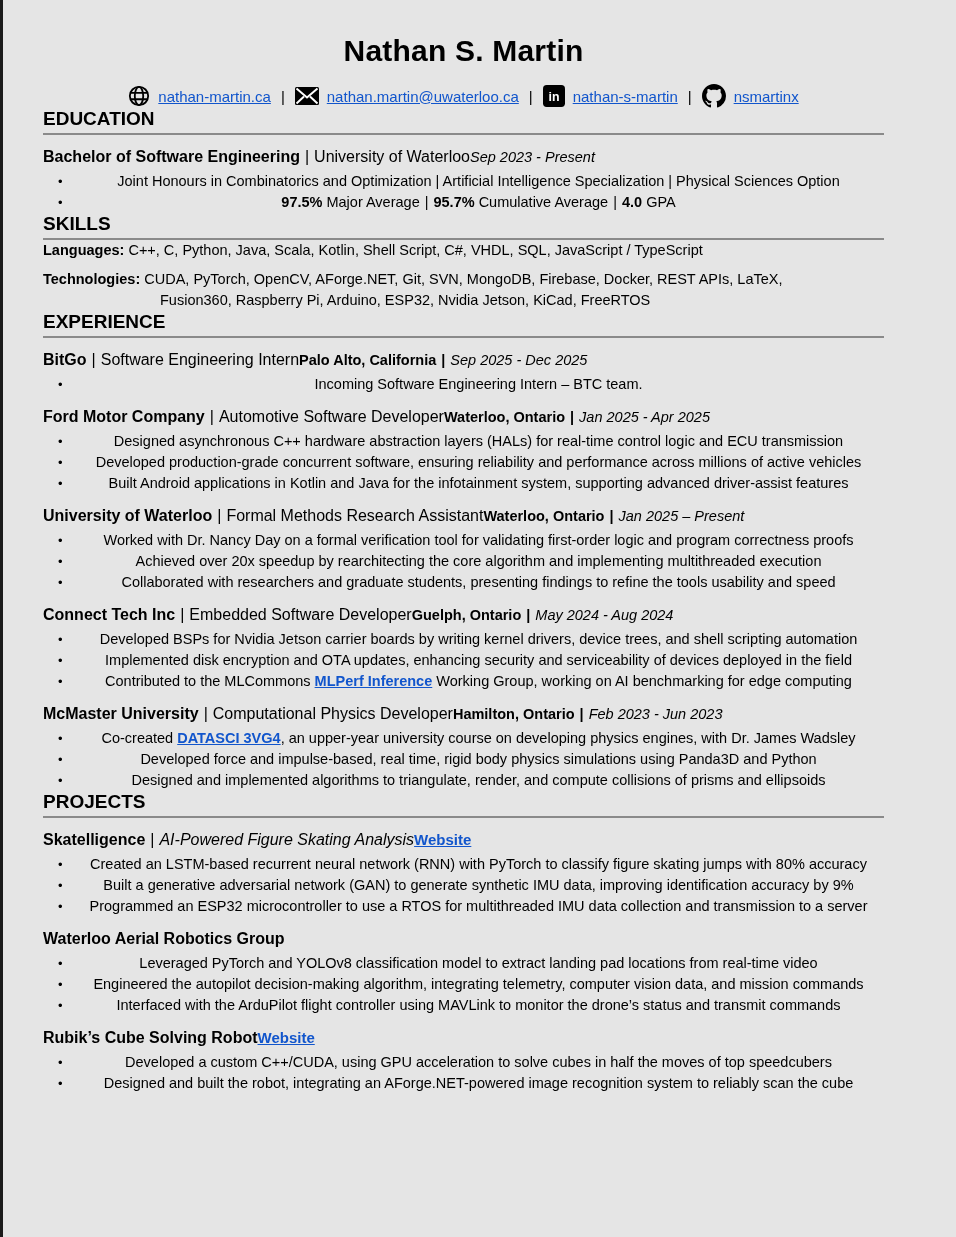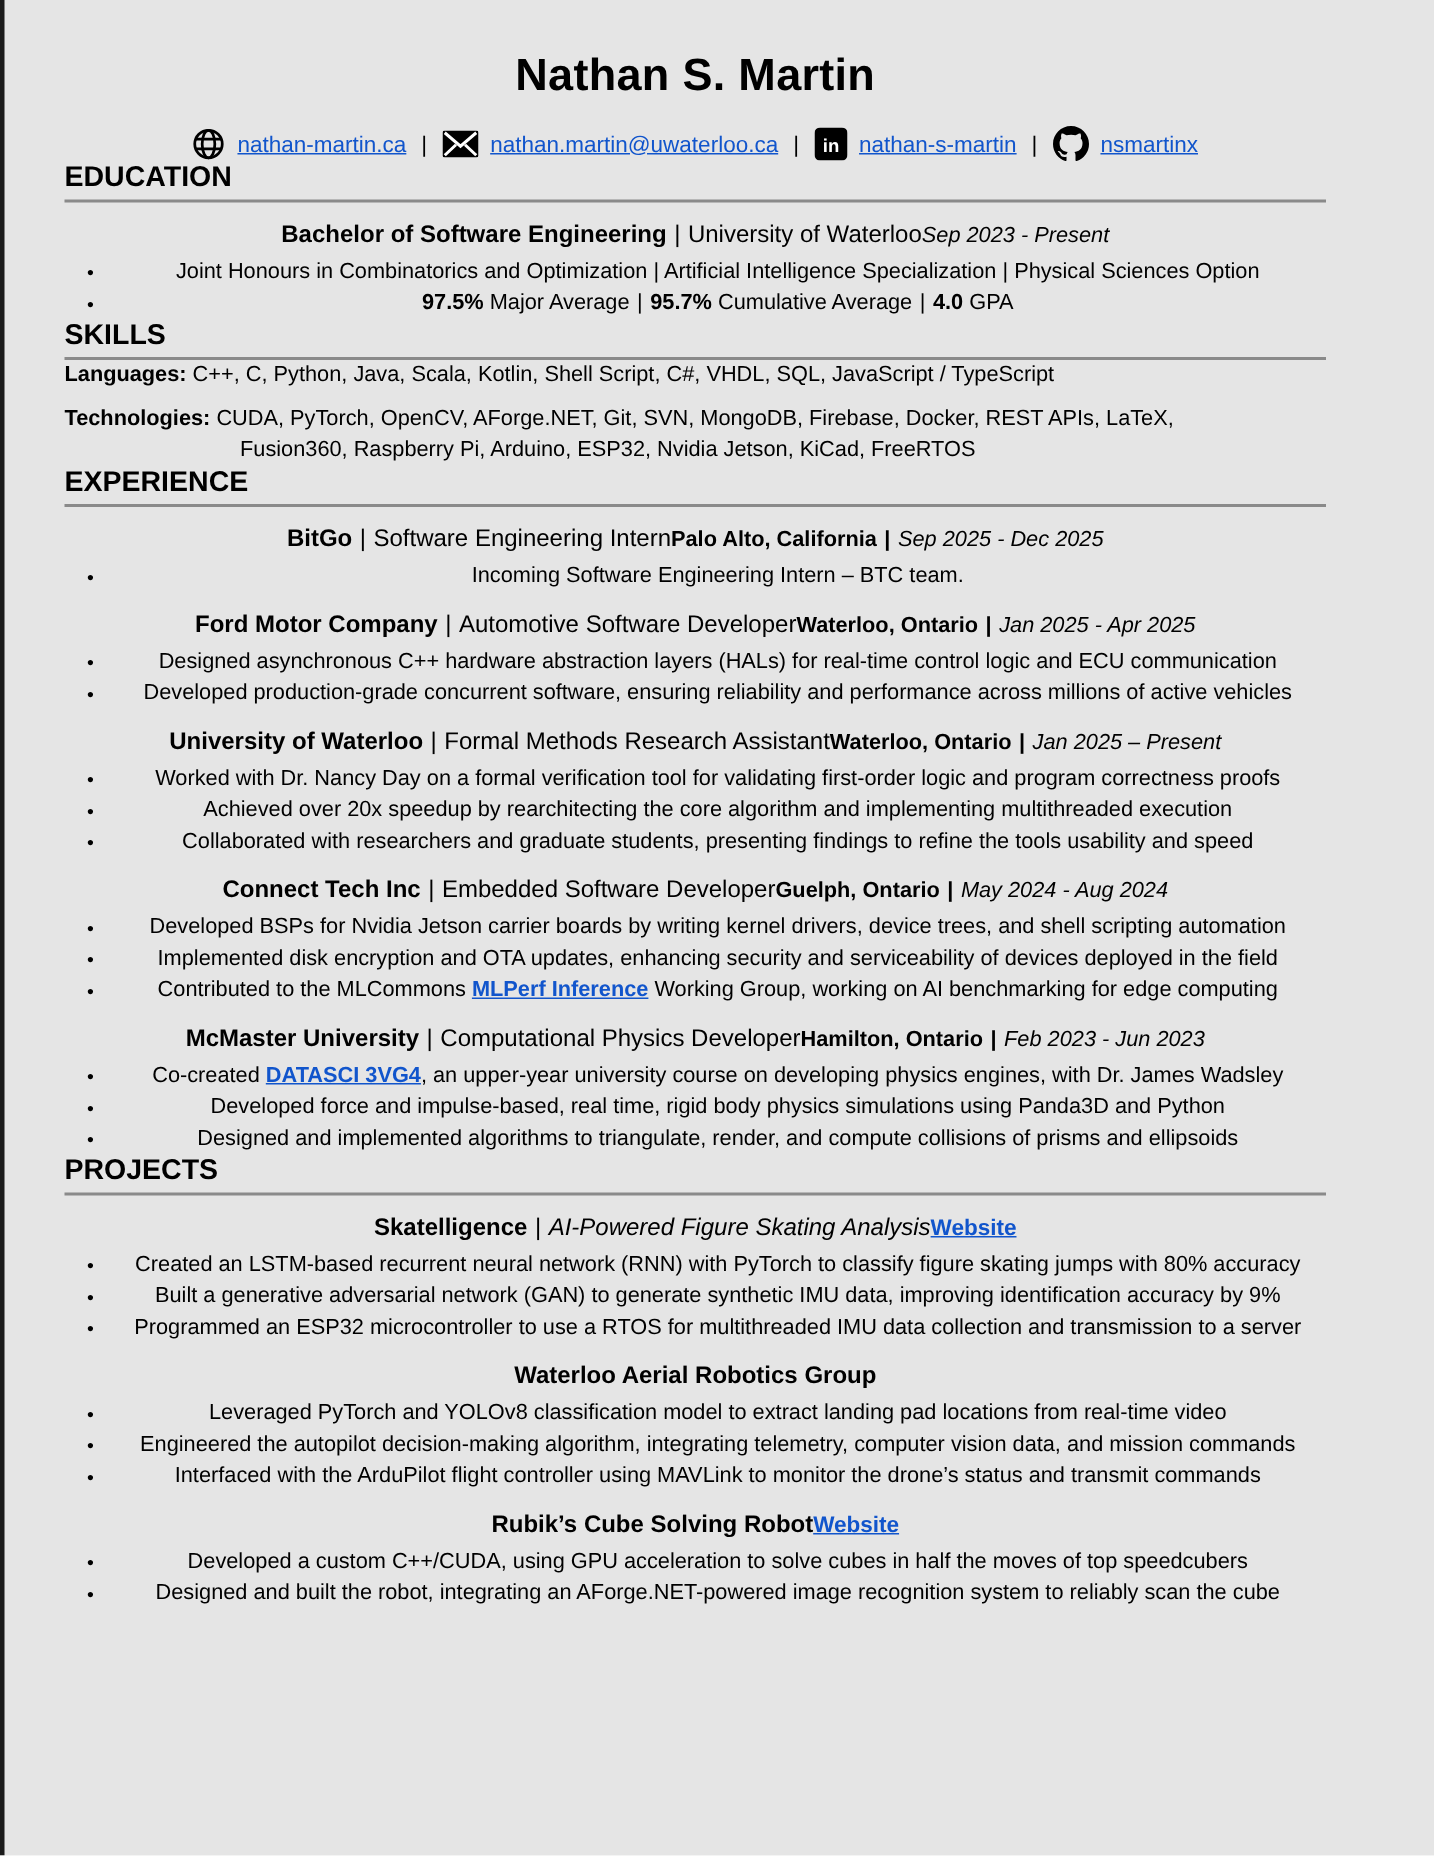--- a/index.html
+++ b/index.html
@@ -41,21 +41,21 @@
   
   h2.section-title {
     font-size: 19px;
     font-weight: bold;
     padding-bottom: 3px;
     border-bottom: 2px solid #8a8a8a;
   }
   .entry { margin-top: 13px; }
   .entry-head {
     display: flex;
-    justify-content: center;
+    justify-content: flex-start;
     align-items: baseline;
   }
   .eh-left { font-size: 16px; }
   .eh-left .title { font-weight: bold; }
   .eh-left .subtitle-italic { font-style: italic; }
   .eh-right { font-size: 14.5px; white-space: nowrap; }
   .eh-right .loc { font-weight: bold; }
   .eh-right .dates { font-style: italic; }
   .pipe { padding: 0 5px; }
   .pipe-b { padding: 0 5px; font-weight: bold; }
@@ -168,22 +168,23 @@
   <div class="entry">
     <div class="entry-head">
       <div class="eh-left">
         <span class="title">Ford Motor Company</span><span class="pipe">|</span><span>Automotive Software Developer</span>
       </div>
       <div class="eh-right">
         <span class="loc">Waterloo, Ontario</span><span class="pipe-b">|</span><span class="dates">Jan 2025 - Apr 2025</span>
       </div>
     </div>
     <ul class="bullets">
-      <li>Designed asynchronous C++ hardware abstraction layers (HALs) for real-time control logic and ECU communication</li>
+      <li>Designed asynchronous C++ hardware abstraction layers (HALs) for real-time control logic and ECU transmission</li>
       <li>Developed production-grade concurrent software, ensuring reliability and performance across millions of active vehicles</li>
+      <li>Built Android applications in Kotlin and Java for the infotainment system, supporting advanced driver-assist features</li>
     </ul>
   </div>
 
   <div class="entry">
     <div class="entry-head">
       <div class="eh-left">
         <span class="title">University of Waterloo</span><span class="pipe">|</span><span>Formal Methods Research Assistant</span>
       </div>
       <div class="eh-right">
         <span class="loc">Waterloo, Ontario</span><span class="pipe-b">|</span><span class="dates">Jan 2025 – Present</span>

